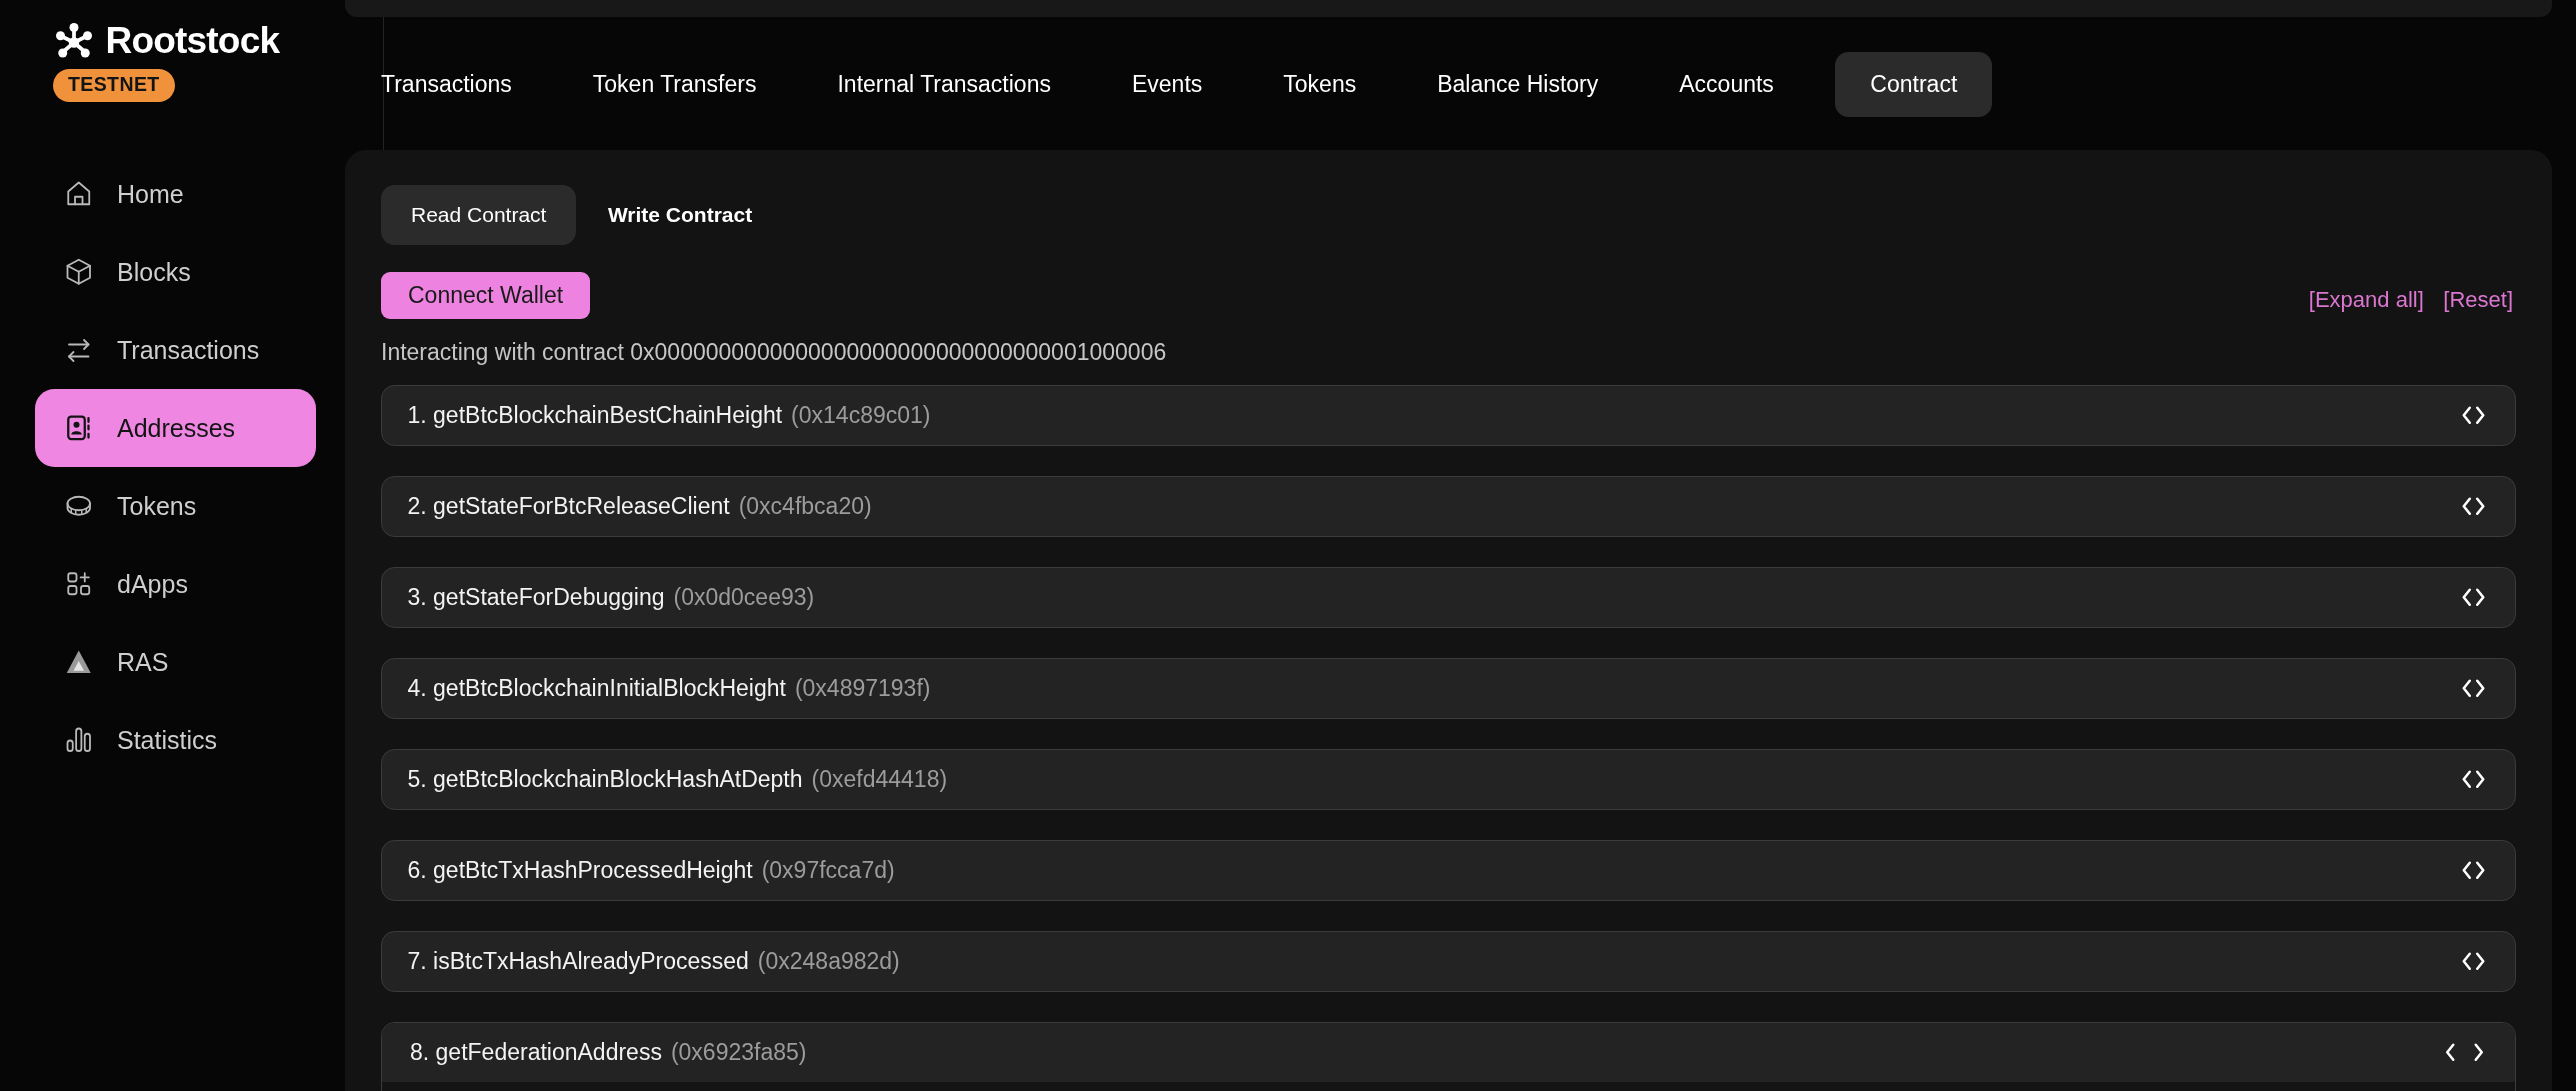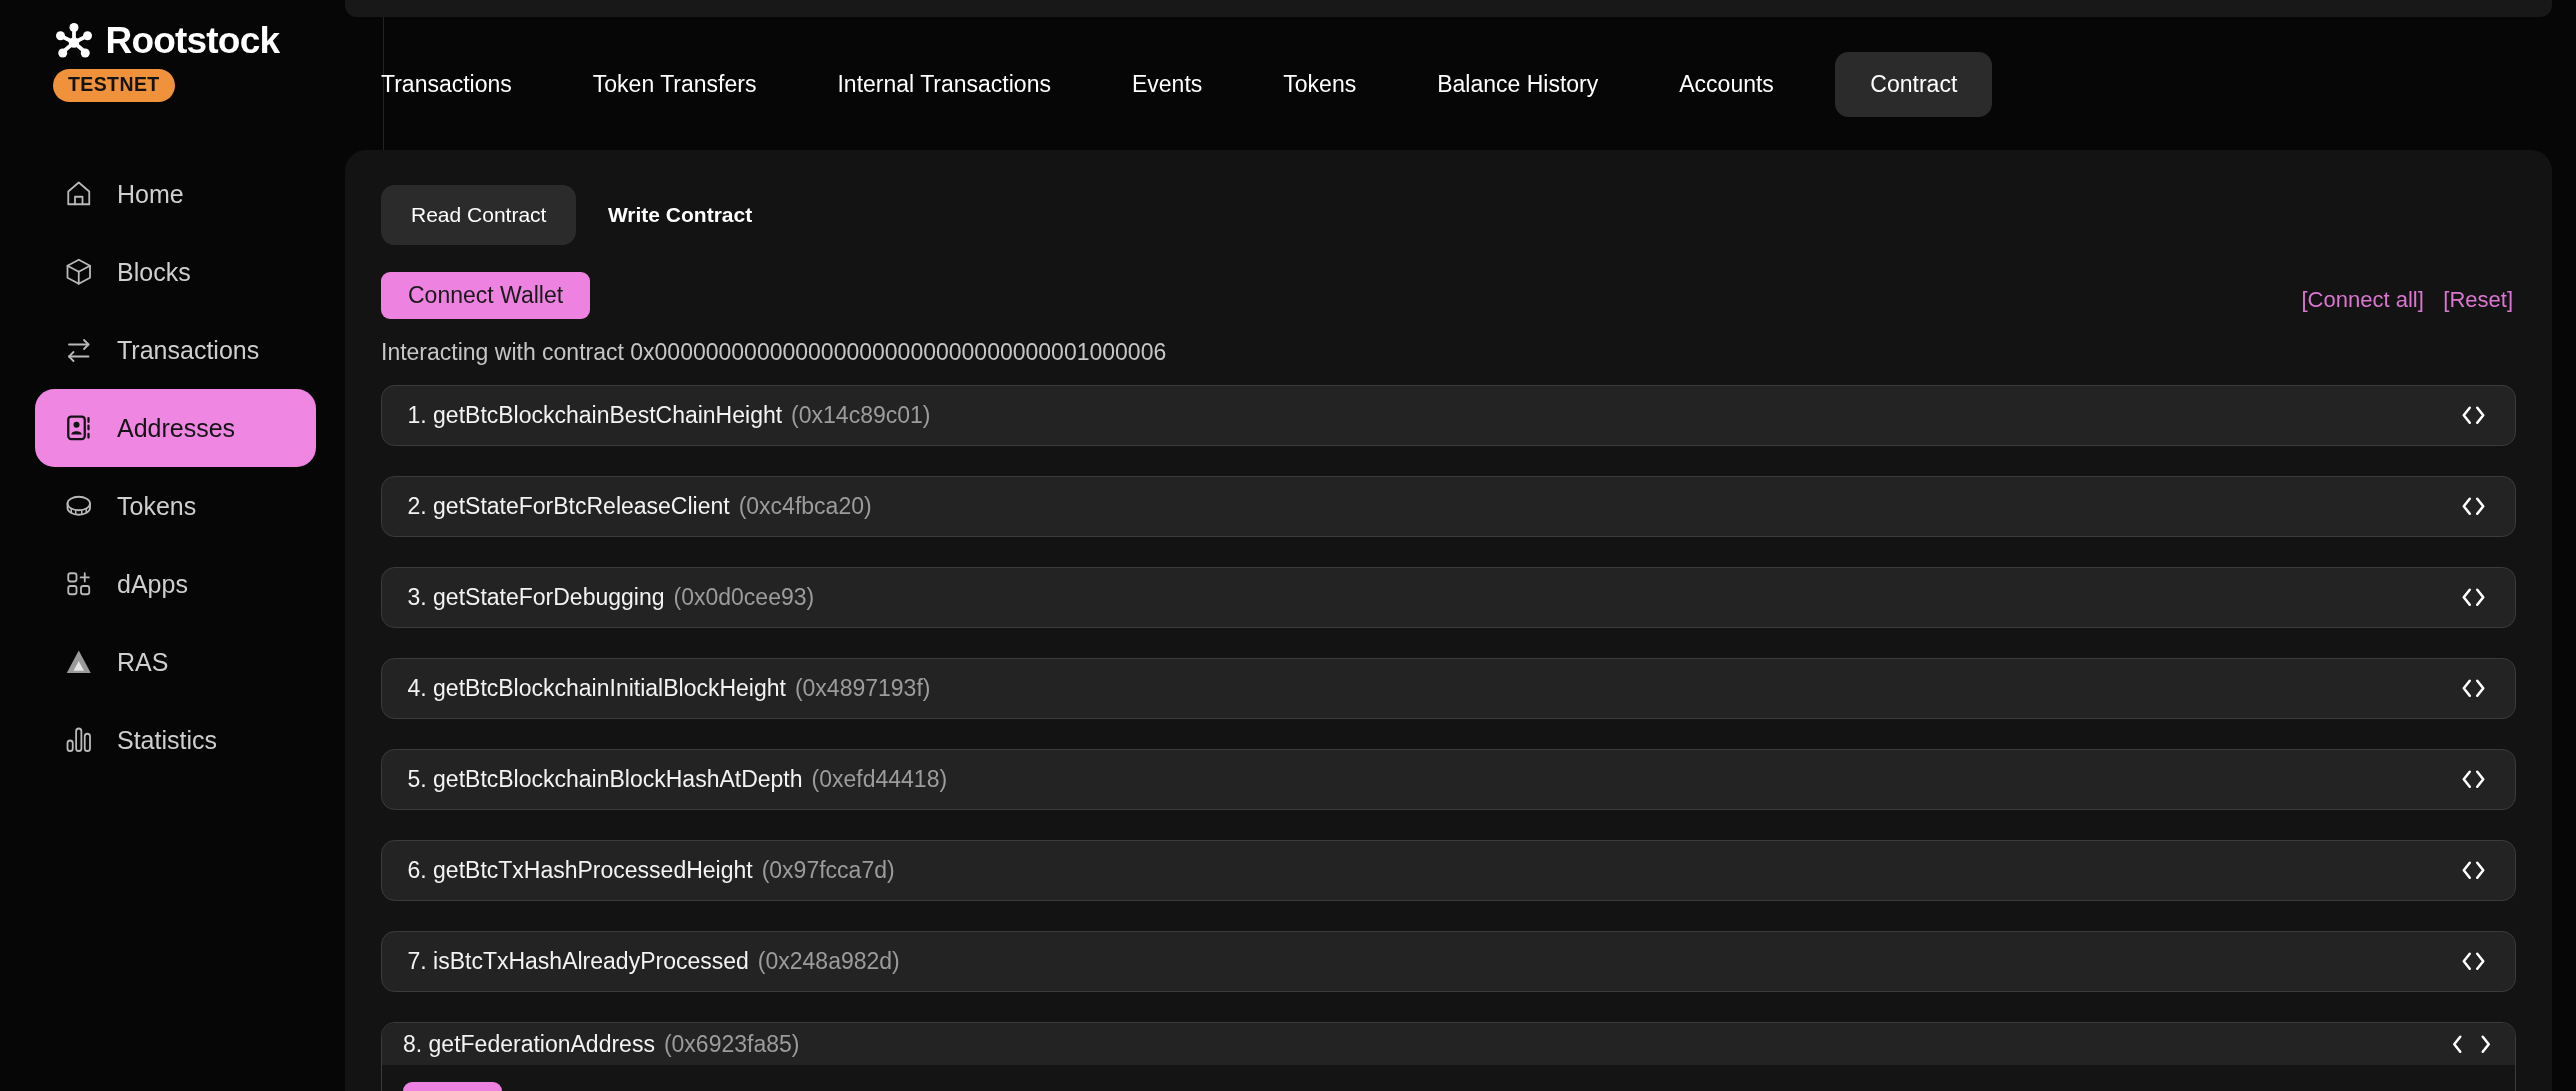--- a/index.html
+++ b/index.html
@@ -57,22 +57,22 @@
   .fn-row { height:61px; margin-bottom:30px; background:#232323; border:1.5px solid #3b3b3b;
             border-radius:13.5px; display:flex; align-items:center; padding:0 25.5px;
             font-size:23px; cursor:pointer; }
   .fn-title { color:#f3f3f3; }
   .fn-sel { color:#9c9c9c; margin-left:9px; }
   .code-icon { margin-left:auto; display:flex; }
   .code-icon svg { stroke:#ffffff; fill:none; stroke-width:3.4; stroke-linecap:round;
                    stroke-linejoin:round; }
 
   .fn-expanded { border:1.5px solid #3b3b3b; border-radius:13.5px; overflow:hidden; }
-  .fn-head { height:42px; background:#232323; display:flex; align-items:center;
-             padding:0 21px; font-size:23px; cursor:pointer; }
+  .fn-head { height:59px; background:#232323; display:flex; align-items:center;
+             padding:0 28px; font-size:23px; cursor:pointer; }
   .fn-body { background:#141414; padding:16.5px 21px 22.5px; }
   .read-btn { background:#ee82e0; color:#151515; font-size:22.5px; font-weight:500;
               padding:7.5px 22.5px; border-radius:9px; border:none; cursor:pointer;
               font-family:inherit; }
   .fn-output { margin-top:28.5px; font-size:22px; }
   .out-marker { color:#8a8a8a; }
   .out-label { color:#d2d2d2; margin-left:12px; }
 </style>
 </head>
 <body>
@@ -185,21 +185,21 @@
 <div class="panel">
 
   <div class="ct-tabs">
     <span class="ct-tab active">Read Contract</span>
     <span class="ct-tab plain">Write Contract</span>
   </div>
 
   <button class="connect-btn">Connect Wallet</button>
 
   <div class="panel-links">
-    <span>[Connect all]</span>
+    <span>[Expand all]</span>
     <span>[Reset]</span>
   </div>
 
   <div class="interacting">Interacting with contract 0x0000000000000000000000000000000001000006</div>
 
   <div class="fn-list">
 
     <div class="fn-row">
       <span class="fn-title">1. getBtcBlockchainBestChainHeight</span>
       <span class="fn-sel">(0x14c89c01)</span>

